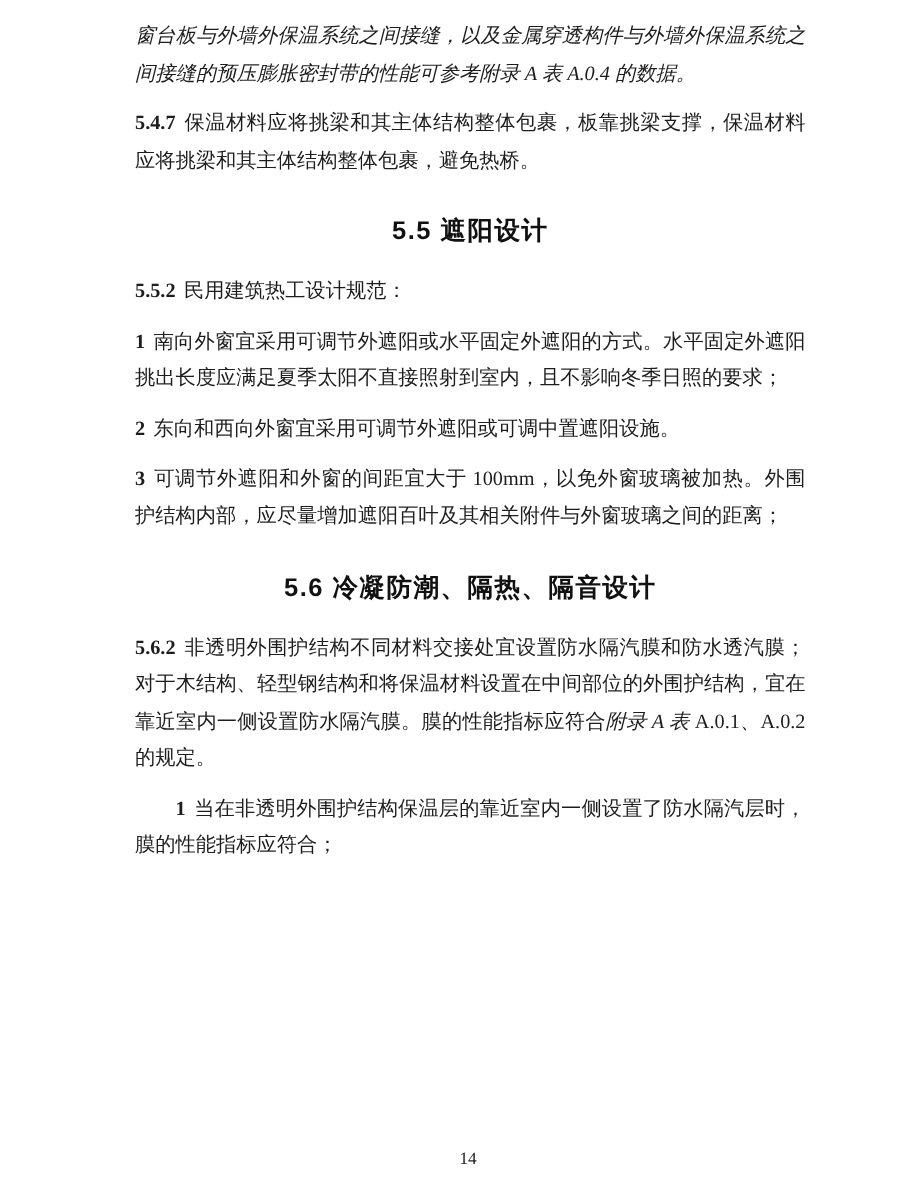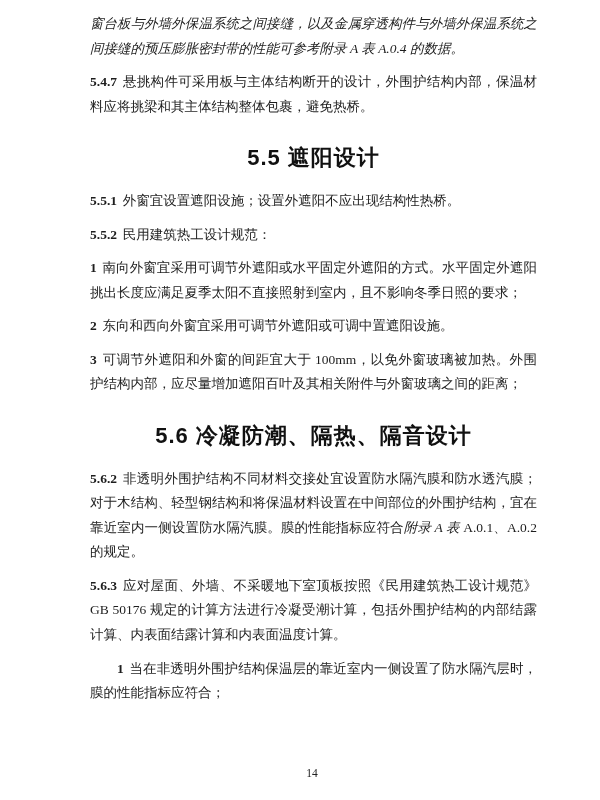--- a/index.html
+++ b/index.html
@@ -18,21 +18,21 @@
     line-height: 1.82;
     overflow: hidden;
     margin-left: 12px;
   }
   p { margin: 0 0 9px 0; text-align: justify; }
   .kai { font-style: italic; }
   .num { font-weight: bold; margin-right: 0.42em; }
   .heading {
     font-family: "Liberation Sans", "DejaVu Sans", sans-serif;
     font-weight: bold;
-    font-size: 22px;
+    font-size: 17px;
     line-height: 1.35;
     text-align: center;
     letter-spacing: 1px;
     color: #111;
     margin: 24px 0 16px 0;
   }
   .sub-item { text-indent: 2em; }
   .page-number {
     position: absolute;
     bottom: 16px; left: 0;
@@ -42,39 +42,37 @@
     color: #222;
   }
 </style>
 </head>
 <body>
 
 <div class="page">
 
   <p class="kai"><span>窗台板与外墙外保温系统之间接缝，以及金属穿透构件与外墙外保温系统之间接缝的预压膨胀密封带的性能可参考附录 A 表 A.0.4 的数据。</span></p>
 
-  <p><span class="num">5.4.7</span><span>悬挑构件可采用板与主体结构断开的设计，外围护结构内部，保温材料应将挑梁和其主体结构整体包裹，避免热桥。</span></p>
+  <p><span class="num">5.4.7</span><span>保温材料应将挑梁和其主体结构整体包裹，板靠挑梁支撑，保温材料应将挑梁和其主体结构整体包裹，避免热桥。</span></p>
 
 
   <div class="heading">5.5 遮阳设计</div>
 
-  <p><span class="num">5.5.1</span><span>外窗宜设置遮阳设施；设置外遮阳不应出现结构性热桥。</span></p>
 
   <p><span class="num">5.5.2</span><span>民用建筑热工设计规范：</span></p>
 
   <p><span class="num">1</span><span>南向外窗宜采用可调节外遮阳或水平固定外遮阳的方式。水平固定外遮阳挑出长度应满足夏季太阳不直接照射到室内，且不影响冬季日照的要求；</span></p>
 
   <p><span class="num">2</span><span>东向和西向外窗宜采用可调节外遮阳或可调中置遮阳设施。</span></p>
 
   <p><span class="num">3</span><span>可调节外遮阳和外窗的间距宜大于 100mm，以免外窗玻璃被加热。外围护结构内部，应尽量增加遮阳百叶及其相关附件与外窗玻璃之间的距离；</span></p>
 
   <div class="heading">5.6 冷凝防潮、隔热、隔音设计</div>
 
 
   <p><span class="num">5.6.2</span><span>非透明外围护结构不同材料交接处宜设置防水隔汽膜和防水透汽膜；对于木结构、轻型钢结构和将保温材料设置在中间部位的外围护结构，宜在靠近室内一侧设置防水隔汽膜。膜的性能指标应符合</span><span class="kai">附录 A 表</span><span> A.0.1、A.0.2 的规定。</span></p>
 
-  <p><span class="num">5.6.3</span><span>应对屋面、外墙、不采暖地下室顶板按照《民用建筑热工设计规范》GB 50176 规定的计算方法进行冷凝受潮计算，包括外围护结构的内部结露计算、内表面结露计算和内表面温度计算。</span></p>
 
   <p class="sub-item"><span class="num">1</span><span>当在非透明外围护结构保温层的靠近室内一侧设置了防水隔汽层时，膜的性能指标应符合；</span></p>
 
   <div class="page-number">14</div>
 
 </div>
 
 </body></html>

